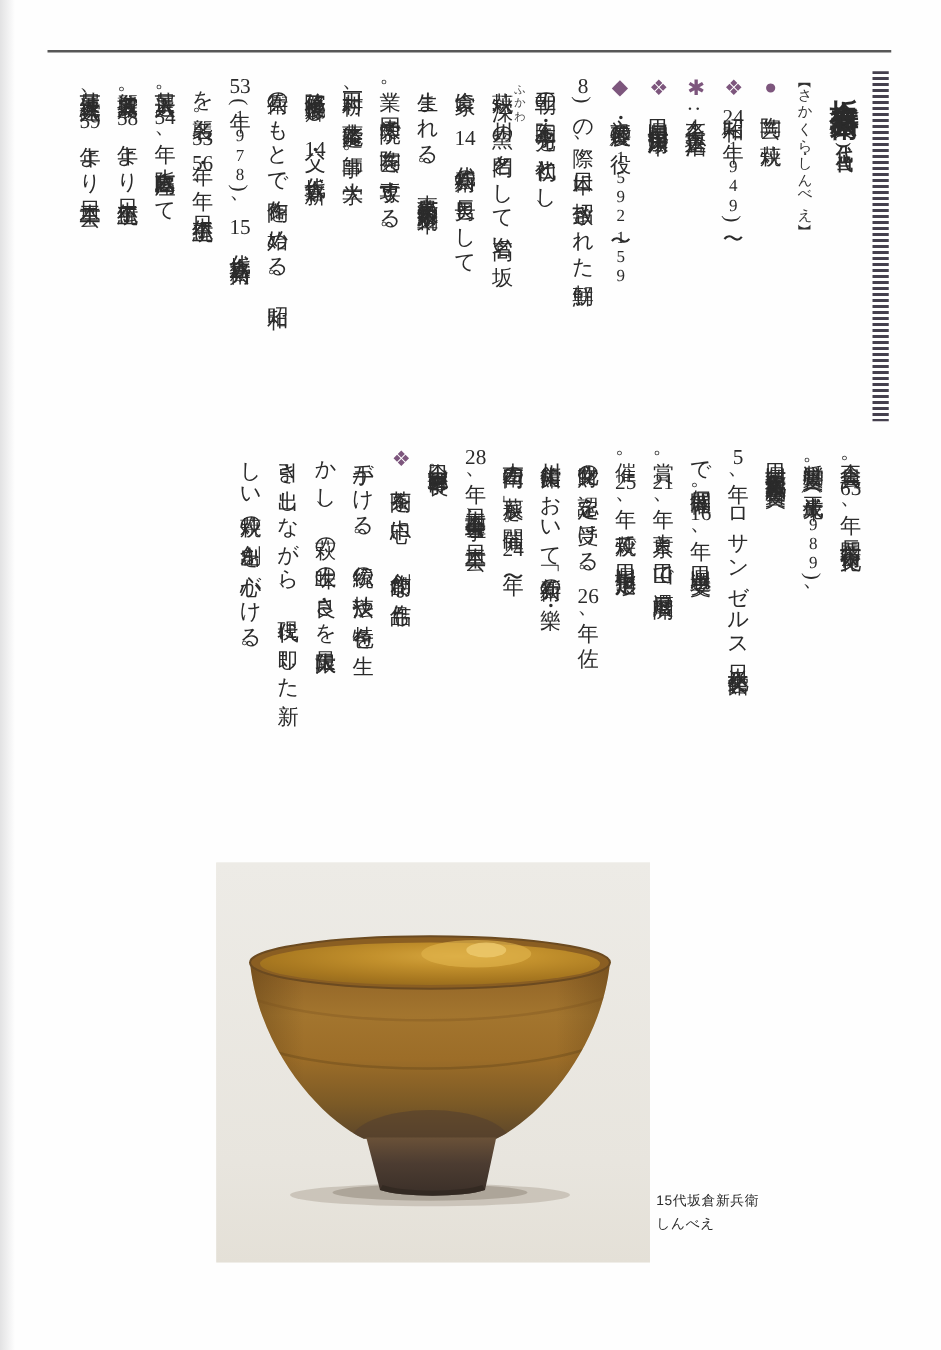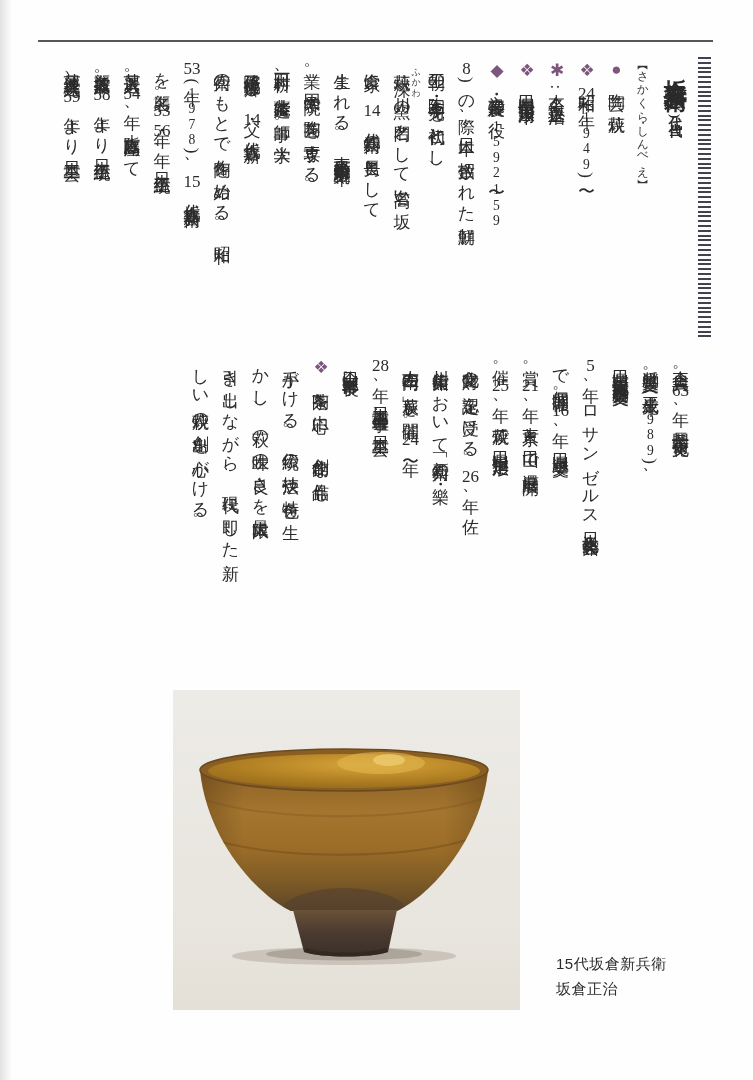--- a/index.html
+++ b/index.html
@@ -27,22 +27,22 @@
   .title-gen{font-weight:bold;font-size:13.5px;letter-spacing:1px;padding-top:14px;}
   .reading-col{line-height:24px;font-size:11.5px;letter-spacing:0.5px;padding-top:2px;color:#333;}
   .sym{color:var(--accent);text-orientation:upright;}
   .tcy{-webkit-text-combine:horizontal;text-combine-upright:all;}
   .up{text-orientation:upright;font-size:0.8em;letter-spacing:0.5px;}
   ruby{ruby-position:over;}
   rt{font-size:9px;letter-spacing:0;color:#444;}
 
   .photo-frame{position:absolute;left:173px;top:690px;width:347px;height:320px;background:var(--photo-bg);}
   .photo-frame svg{display:block;width:100%;height:100%;}
-  .caption{position:absolute;left:556px;top:952px;font-family:"Liberation Sans","DejaVu Sans",sans-serif;
-    font-size:15px;line-height:1.65;color:#2b2b2b;letter-spacing:0.5px;}
+  .caption{position:absolute;left:525px;top:952px;font-family:"Liberation Sans","DejaVu Sans",sans-serif;
+    font-size:11px;line-height:1.65;color:#2b2b2b;letter-spacing:0.5px;}
 </style>
 </head>
 <body>
 
 <div class="page">
   <div class="edge-shade"></div>
   <div class="top-rule"></div>
   <div class="deco-bar"></div>
 
   <div class="vblock block1">
@@ -151,15 +151,15 @@
       <ellipse cx="208" cy="73" rx="44" ry="11" fill="#e0b44c" opacity="0.65"></ellipse>
       <ellipse cx="216" cy="70" rx="16" ry="6" fill="#eecb6e" opacity="0.8"></ellipse>
 
       <path d="M 120 220 L 224 220 L 215 262 C 198 268 148 268 131 262 Z" fill="url(#footGrad)"></path>
       <path d="M 131 262 C 148 268 198 268 215 262 L 213 258 C 196 264 150 264 133 258 Z" fill="#2f2620" opacity="0.7"></path>
     </svg>
   </div>
 
   <div class="caption">
     <div>15代坂倉新兵衛</div>
-    <div>坂倉正治</div>
+    <div>しんべえ</div>
   </div>
 </div>
 
 </body></html>

